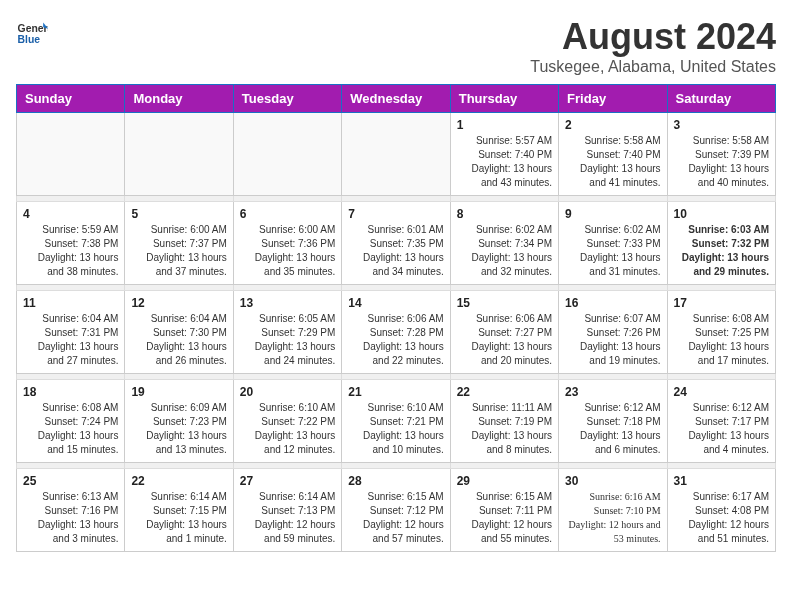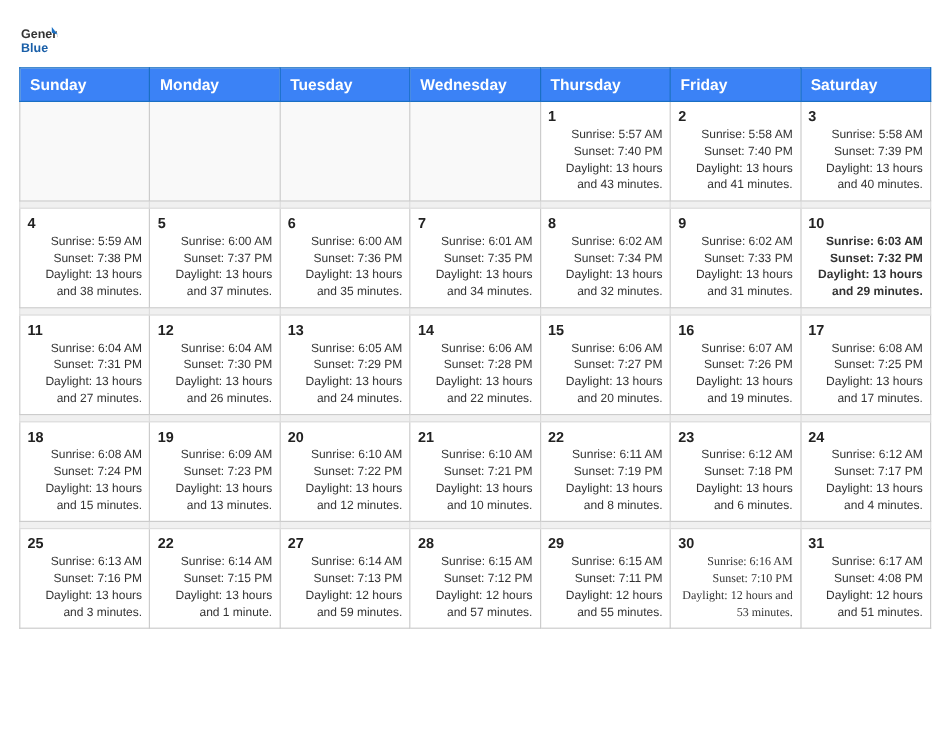--- a/index.html
+++ b/index.html
@@ -36,21 +36,21 @@
     .location-title {
       font-size: 16px;
       color: #555;
     }
     .calendar {
       width: 100%;
       border-collapse: collapse;
       border: 1px solid #ccc;
     }
     .calendar th {
-      background-color: #3b82f6;
+      background-color: #a21caf;
       color: #fff;
       text-align: left;
       padding: 6px 8px;
       font-size: 13px;
       border: 1px solid #1a6fc4;
     }
     .calendar td {
       vertical-align: top;
       border: 1px solid #ccc;
       padding: 5px 6px;
@@ -85,20 +85,24 @@
 <body>
 
 <div class="header-area">
   <div class="logo">
     <svg class="logo-icon" viewBox="0 0 40 40" xmlns="http://www.w3.org/2000/svg">
       <text x="2" y="20" font-size="13" font-weight="bold" fill="#333" font-family="Arial">General</text>
       <text x="2" y="34" font-size="13" font-weight="bold" fill="#1a5fa8" font-family="Arial">Blue</text>
       <polygon points="34,8 40,16 34,14" fill="#1a6fc4"></polygon>
       <polygon points="36,10 42,18 40,16" fill="#3a8fd4"></polygon>
     </svg>
+  </div>
+  <div class="title-area">
+    <div class="month-title">August 2024</div>
+    <div class="location-title">Tuskegee, Alabama, United States</div>
   </div>
 </div>
 
 <table class="calendar">
   <thead>
     <tr>
       <th>Sunday</th>
       <th>Monday</th>
       <th>Tuesday</th>
       <th>Wednesday</th>
@@ -267,21 +271,21 @@
 Daylight: 13 hours and 12 minutes.</div>
         </td>
         <td>
           <div class="day-number">21</div>
           <div class="day-info" style="white-space: pre-line;">Sunrise: 6:10 AM
 Sunset: 7:21 PM
 Daylight: 13 hours and 10 minutes.</div>
         </td>
         <td>
           <div class="day-number">22</div>
-          <div class="day-info" style="white-space: pre-line;">Sunrise: 6:11 AM
+          <div class="day-info" style="white-space: pre-line;">Sunrise: 11:11 AM
 Sunset: 7:19 PM
 Daylight: 13 hours and 8 minutes.</div>
         </td>
         <td>
           <div class="day-number">23</div>
           <div class="day-info" style="white-space: pre-line;">Sunrise: 6:12 AM
 Sunset: 7:18 PM
 Daylight: 13 hours and 6 minutes.</div>
         </td>
         <td>

